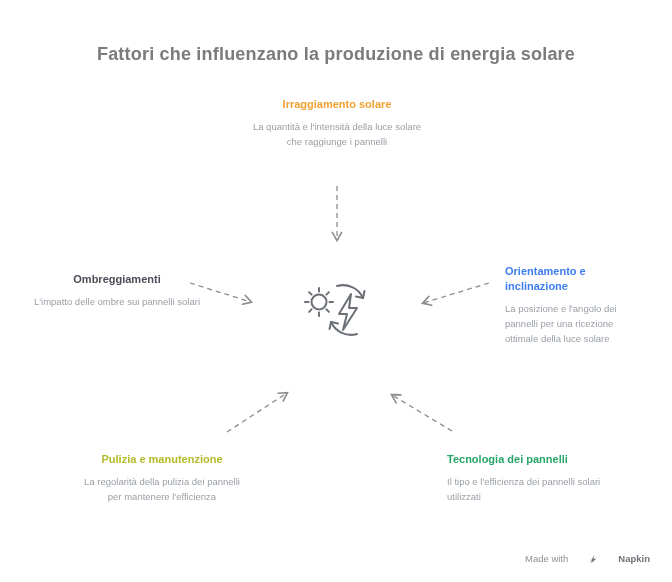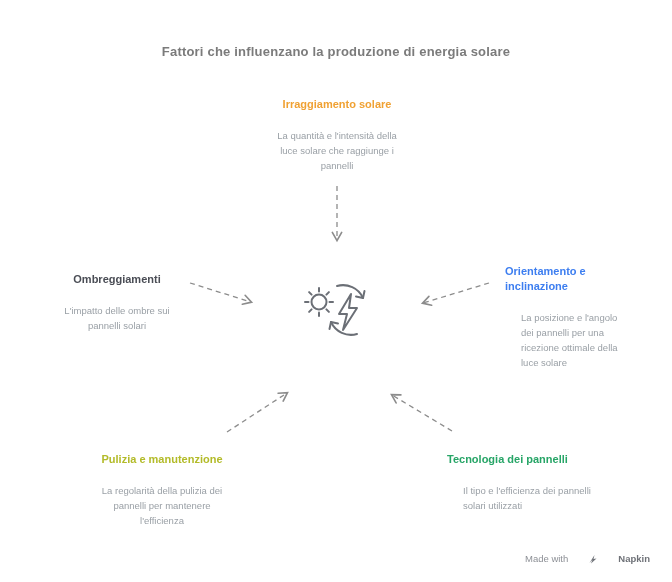--- a/index.html
+++ b/index.html
@@ -5,26 +5,26 @@
   html,body{margin:0;padding:0;background:#ffffff;}
   .canvas{
     position:relative;
     width:672px;height:582px;
     background:#ffffff;
     font-family:"Liberation Sans", sans-serif;
     overflow:hidden;
   }
   .title{
     position:absolute;left:0;top:44px;width:672px;
-    text-align:center;font-size:13px;font-weight:bold;color:#7b7b7b;
+    text-align:center;font-size:18px;font-weight:bold;color:#7b7b7b;
     letter-spacing:.2px;
   }
   .factor{position:absolute;}
   .factor .label{font-size:11px;font-weight:bold;margin:0 0 7px 0;line-height:1.35;}
-  .factor .desc{font-size:9.5px;color:#9aa0a6;line-height:1.6;margin:16px;}
+  .factor .desc{font-size:9.5px;color:#9aa0a6;line-height:1.6;margin:0;}
   .f-top{left:252px;top:97px;width:170px;text-align:center;}
   .f-left{left:32px;top:272px;width:170px;text-align:center;}
   .f-right{left:505px;top:264px;width:135px;text-align:left;}
   .f-bottom-left{left:77px;top:452px;width:170px;text-align:center;}
   .f-bottom-right{left:447px;top:452px;width:180px;text-align:left;}
   .arrows{position:absolute;left:0;top:0;width:672px;height:582px;}
   .center-icon{position:absolute;left:293px;top:272px;width:100px;height:78px;}
   .footer{
     position:absolute;right:22px;bottom:18px;
     display:flex;align-items:center;gap:20px;

